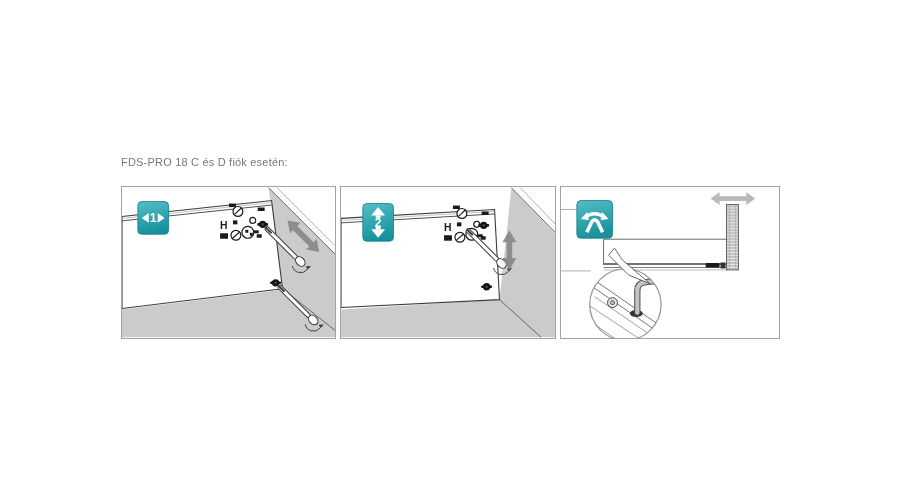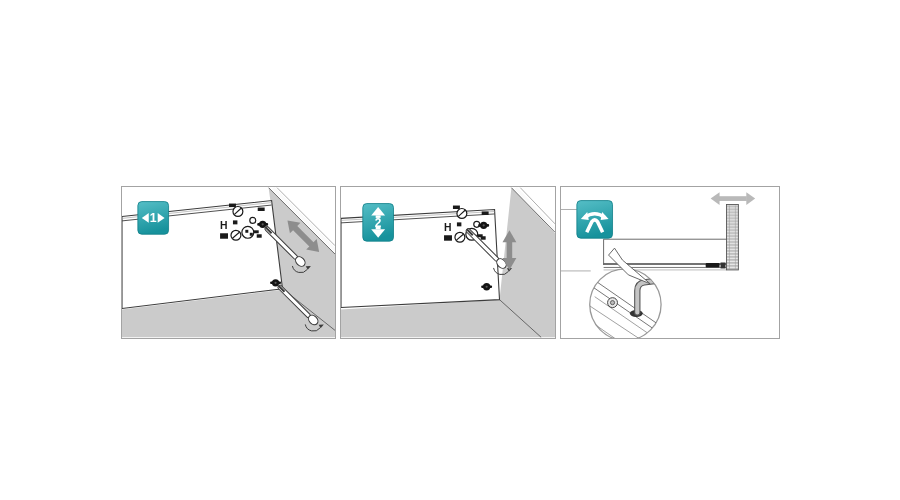--- a/index.html
+++ b/index.html
@@ -73,20 +73,21 @@
         <circle class="dial" cx="16" cy="32" r="5"></circle>
         <line class="dial-needle" x1="12.5" y1="35" x2="19.5" y2="29"></line>
         <circle class="dial" cx="28" cy="29" r="6"></circle>
         <rect class="mark" x="25.5" y="26.5" width="3" height="3"></rect>
         <rect class="mark" x="30" y="29.5" width="3" height="3"></rect>
         <rect class="mark" x="37" y="31" width="5" height="3.5"></rect>
       </g>
     </defs>
   </svg>
 
+  <div class="header-text">FDS-PRO 18 C és D fiók esetén:</div>
 
   <div class="panel" id="p1">
     <svg viewBox="0 0 215 151">
       <polygon class="wall" points="148,0 215,67 215,151 0,151 0,123 162,103"></polygon>
       <line class="gapline" x1="152.5" y1="0.5" x2="215" y2="63"></line>
       <line class="edge" x1="148" y1="0" x2="215" y2="67"></line>
       <line class="edge-lt" x1="156.5" y1="0" x2="215" y2="58.5"></line>
       <line class="edge" x1="162" y1="102" x2="215" y2="144"></line>
       <polygon class="drawer" points="0,29 151,13 162,102 0,122"></polygon>
       <line class="rail-lt" x1="0" y1="31" x2="151" y2="15"></line>

